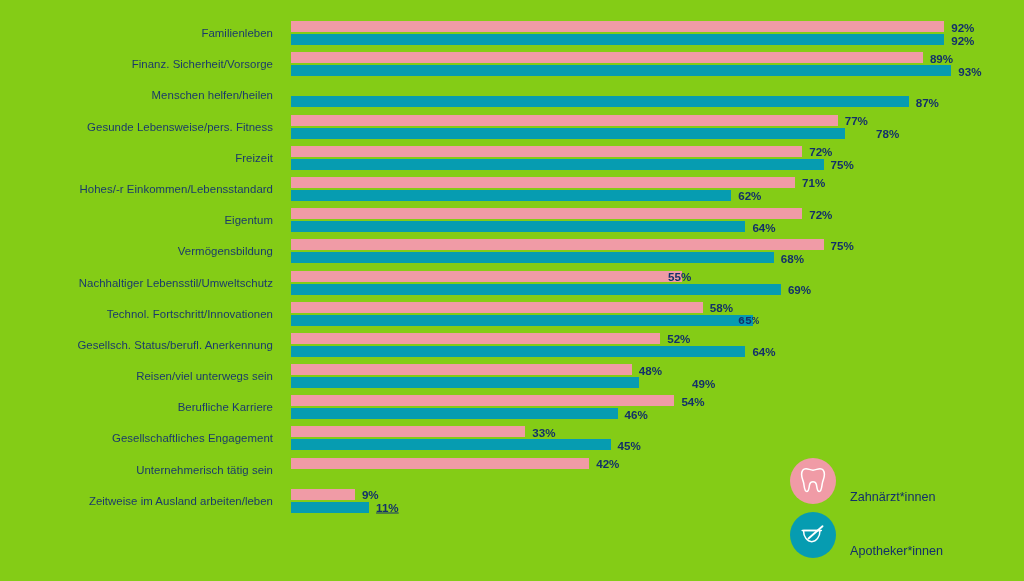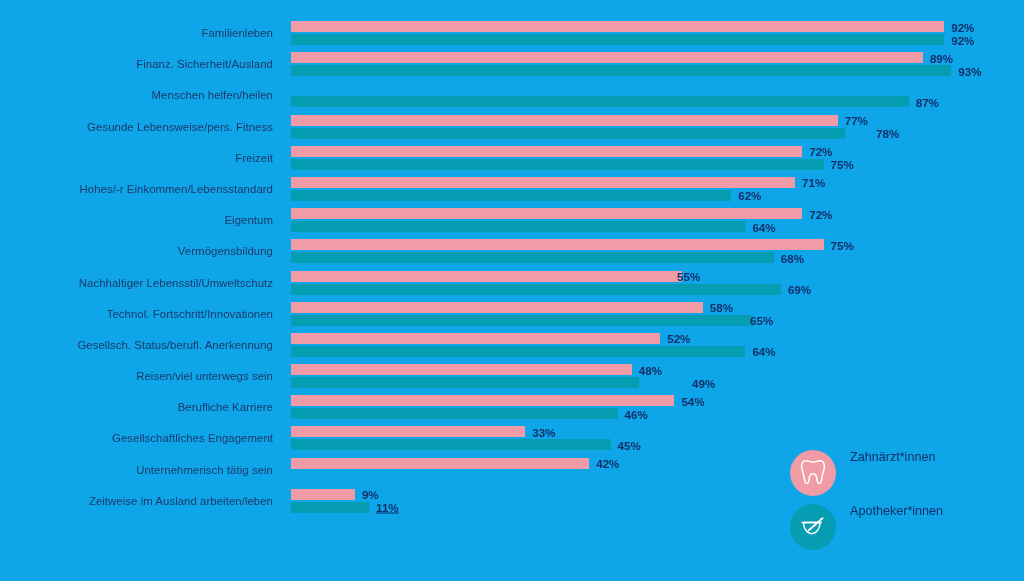--- a/index.html
+++ b/index.html
@@ -7,21 +7,21 @@
     width: 1024px;
     height: 581px;
     background: #f2f2f2;
     font-family: "Liberation Sans", sans-serif;
     overflow: hidden;
   }
   #chart-root {
     position: relative;
     width: 1024px;
     height: 581px;
-    background: #0ea5e9;
+    background: #84cc16;
   }
 
   
   .rows {
     position: absolute;
     left: 0;
     top: 18px;
     width: 1024px;
   }
   .row {
@@ -82,21 +82,21 @@
 
   
   .legend {
     position: absolute;
     left: 790px;
     top: 450px;
     width: 230px;
   }
   .legend-item {
     display: flex;
-    align-items: flex-start;
+    align-items: flex-end;
     height: 54px;
   }
   .legend-badge {
     width: 46px;
     height: 46px;
     border-radius: 50%;
     display: flex;
     align-items: center;
     justify-content: center;
     flex: 0 0 auto;
@@ -123,21 +123,21 @@
             <div class="bar pink" style="width: 653.2px; background: rgb(240, 155, 166);"></div>
             <div class="vlabel" style="left: 653.2px;">92%</div>
           </div>
           <div class="barwrap bot">
             <div class="bar teal" style="width: 653.2px; background: rgb(6, 156, 177);"></div>
             <div class="vlabel" style="left: 653.2px;">92%</div>
           </div>
         </div>
       </div>
       <div class="row">
-        <div class="cat-label">Finanz. Sicherheit/Ausland</div>
+        <div class="cat-label">Finanz. Sicherheit/Vorsorge</div>
         <div class="bars">
           <div class="barwrap top">
             <div class="bar pink" style="width: 631.9px; background: rgb(240, 155, 166);"></div>
             <div class="vlabel" style="left: 631.9px;">89%</div>
           </div>
           <div class="barwrap bot">
             <div class="bar teal" style="width: 660.3px; background: rgb(6, 156, 177);"></div>
             <div class="vlabel" style="left: 660.3px;">93%</div>
           </div>
         </div>
@@ -214,38 +214,38 @@
             <div class="bar teal" style="width: 482.8px; background: rgb(6, 156, 177);"></div>
             <div class="vlabel" style="left: 482.8px;">68%</div>
           </div>
         </div>
       </div>
       <div class="row">
         <div class="cat-label">Nachhaltiger Lebensstil/Umweltschutz</div>
         <div class="bars">
           <div class="barwrap top">
             <div class="bar pink" style="width: 390.5px; background: rgb(240, 155, 166);"></div>
-            <div class="vlabel" style="left: 379px;">55%</div>
+            <div class="vlabel" style="left: 370px;">55%</div>
           </div>
           <div class="barwrap bot">
             <div class="bar teal" style="width: 489.9px; background: rgb(6, 156, 177);"></div>
             <div class="vlabel" style="left: 489.9px;">69%</div>
           </div>
         </div>
       </div>
       <div class="row">
         <div class="cat-label">Technol. Fortschritt/Innovationen</div>
         <div class="bars">
           <div class="barwrap top">
             <div class="bar pink" style="width: 411.8px; background: rgb(240, 155, 166);"></div>
             <div class="vlabel" style="left: 411.8px;">58%</div>
           </div>
           <div class="barwrap bot">
             <div class="bar teal" style="width: 461.5px; background: rgb(6, 156, 177);"></div>
-            <div class="vlabel" style="left: 452px;">65%</div>
+            <div class="vlabel" style="left: 440px; font-family: Liberation Mono, monospace;">65%</div>
           </div>
         </div>
       </div>
       <div class="row">
         <div class="cat-label">Gesellsch. Status/berufl. Anerkennung</div>
         <div class="bars">
           <div class="barwrap top">
             <div class="bar pink" style="width: 369.2px; background: rgb(240, 155, 166);"></div>
             <div class="vlabel" style="left: 369.2px;">52%</div>
           </div>

